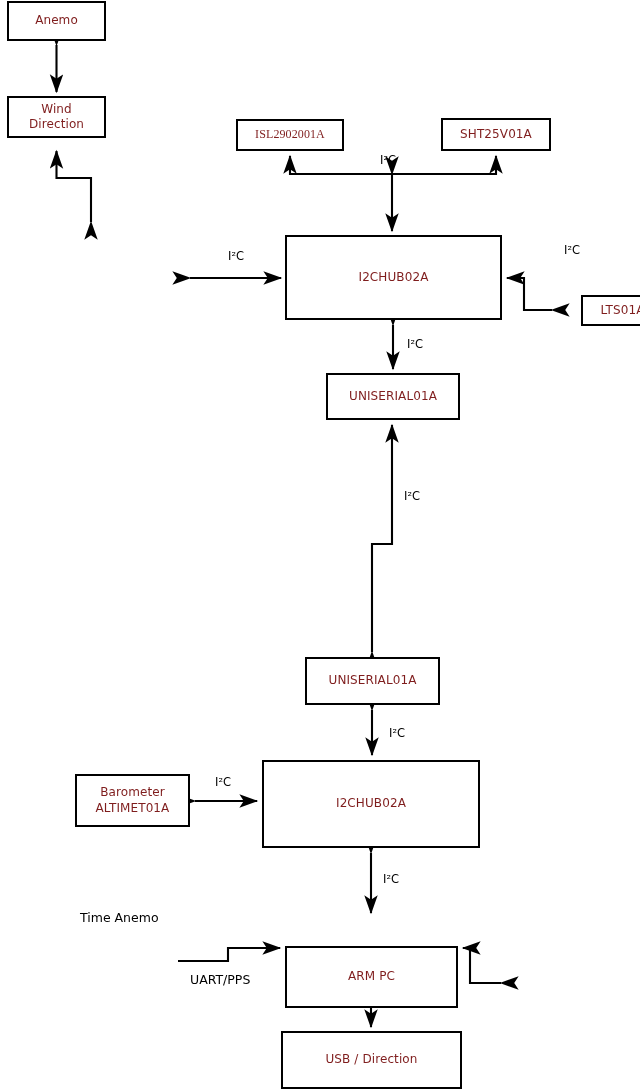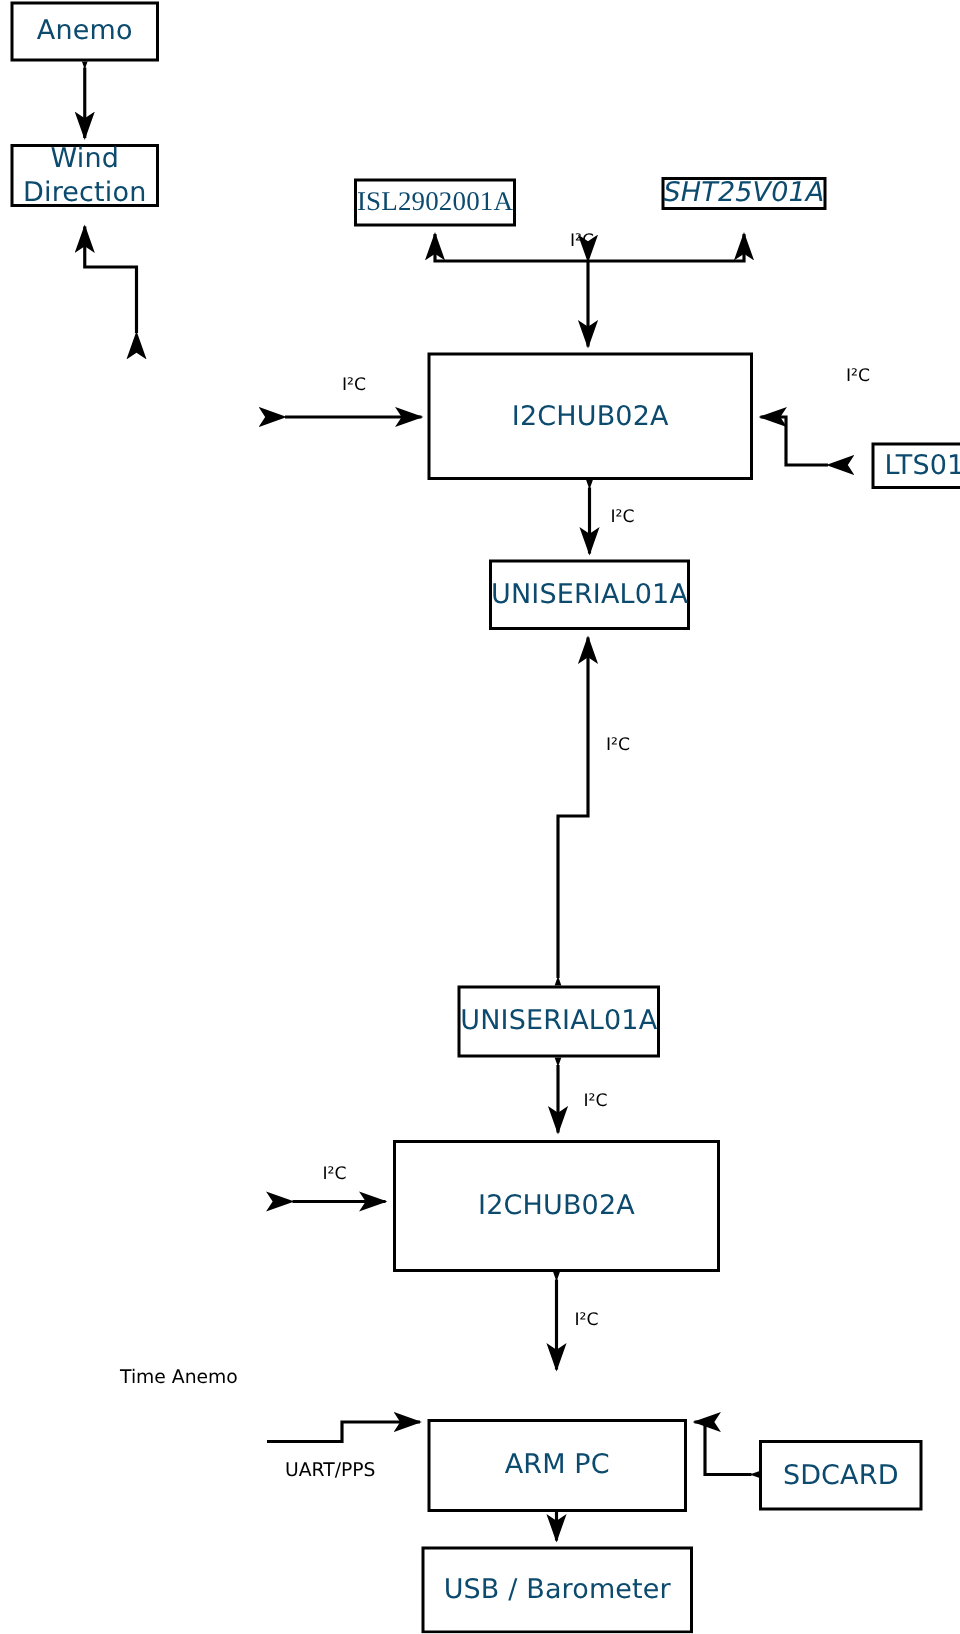--- a/index.html
+++ b/index.html
@@ -17,22 +17,22 @@
   
   .node{
     position:absolute;
     box-sizing:border-box;
     border:2px solid #000000;
     background:#ffffff;
     display:flex;
     align-items:center;
     justify-content:center;
     text-align:center;
-    color:#0c4a6e;
-    font-size:18px;
+    color:#7f1d1d;
+    font-size:12px;
     line-height:1.28;
     letter-spacing:0.1px;
     z-index:3;
   }
   .node .lbl{display:block;white-space:pre-line;padding:0 4px;}
   
   #edges{
     position:absolute;
     left:0;top:0;
     width:640px;height:1089px;
@@ -101,21 +101,21 @@
   <div class="node" style="left:7px;top:96px;width:99px;height:42px;">
     <span class="lbl">Wind
 Direction</span>
   </div>
 
 
   <div class="node" style="left:236px;top:119px;width:108px;height:32px;font-family:Liberation Serif, serif;">
     <span class="lbl">ISL2902001A</span>
   </div>
 
-  <div class="node" style="left:441px;top:118px;width:110px;height:22px;font-style:italic;">
+  <div class="node" style="left:441px;top:118px;width:110px;height:33px;">
     <span class="lbl">SHT25V01A</span>
   </div>
 
   <div class="node" style="left:285px;top:235px;width:217px;height:85px;">
     <span class="lbl">I2CHUB02A</span>
   </div>
 
   <div class="node" style="left:557px;top:295px;width:83px;height:31px;margin-left:24px;">
     <span class="lbl">LTS01A</span>
   </div>
@@ -125,32 +125,33 @@
   </div>
 
   <div class="node" style="left:305px;top:657px;width:135px;height:48px;">
     <span class="lbl">UNISERIAL01A</span>
   </div>
 
   <div class="node" style="left:262px;top:760px;width:218px;height:88px;">
     <span class="lbl">I2CHUB02A</span>
   </div>
 
+  <div class="node" style="left:75px;top:774px;width:115px;height:53px;">
+    <span class="lbl">Barometer
+ALTIMET01A</span>
+  </div>
 
 
   <div class="node" style="left:285px;top:946px;width:173px;height:62px;">
     <span class="lbl">ARM PC</span>
   </div>
 
-  <div class="node" style="left:506px;top:960px;width:109px;height:47px;">
-    <span class="lbl">SDCARD</span>
-  </div>
 
   <div class="node" style="left:281px;top:1031px;width:181px;height:58px;">
-    <span class="lbl">USB / Barometer</span>
+    <span class="lbl">USB / Direction</span>
   </div>
 
   <div class="elabel" style="left:380px;top:153px;">I²C</div>
   <div class="elabel" style="left:228px;top:249px;">I²C</div>
   <div class="elabel" style="left:564px;top:243px;">I²C</div>
   <div class="elabel" style="left:407px;top:337px;">I²C</div>
   <div class="elabel" style="left:404px;top:489px;">I²C</div>
   <div class="elabel" style="left:389px;top:726px;">I²C</div>
   <div class="elabel" style="left:215px;top:775px;">I²C</div>
   <div class="elabel" style="left:383px;top:872px;">I²C</div>

